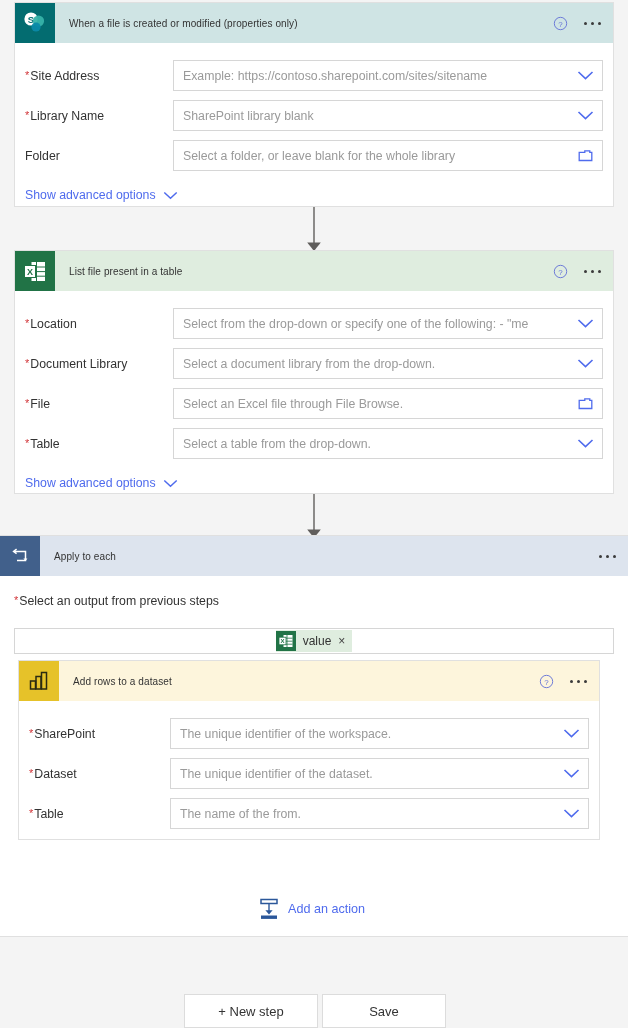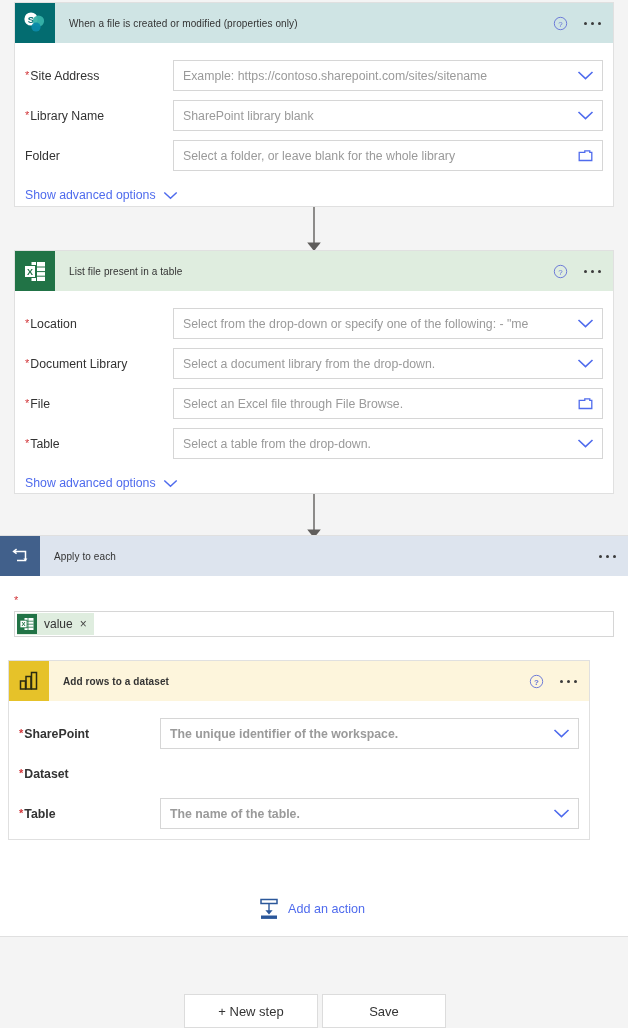--- a/index.html
+++ b/index.html
@@ -355,40 +355,41 @@
           <i></i>
             <i></i>
             <i></i>
         </div>
       </div>
     </div>
 
     <div style="padding:18px 14px 0 14px;">
       <div class="token-label">
         <span class="req">*</span>
-      </div>
-      <div class="token-box" style="margin-top:5px;">
+        <span>Select an output from previous steps</span>
+      </div>
+      <div class="token-box" style="margin-top:20px;justify-content:center;">
         <div class="chip">
           <svg class="chip-ico" width="20" height="20" viewBox="0 0 20 20">
             <rect x="0" y="0" width="20" height="20" fill="#217346"></rect>
             <rect x="7.5" y="4" width="9" height="12" fill="#fff"></rect>
             <line x1="7.5" y1="7.2" x2="16.5" y2="7.2" stroke="#217346" stroke-width=".8"></line>
             <line x1="7.5" y1="10.2" x2="16.5" y2="10.2" stroke="#217346" stroke-width=".8"></line>
             <line x1="7.5" y1="13.2" x2="16.5" y2="13.2" stroke="#217346" stroke-width=".8"></line>
             <line x1="11" y1="4" x2="11" y2="16" stroke="#217346" stroke-width=".8"></line>
             <rect x="3" y="6.2" width="7" height="7.6" fill="#fff" stroke="#217346" stroke-width=".8"></rect>
             <text x="6.5" y="12.1" font-family="Liberation Sans, sans-serif" font-size="6" font-weight="bold" fill="#217346" text-anchor="middle">X</text>
           </svg>
           <span class="chip-text">value</span>
           <span class="chip-x">×</span>
         </div>
       </div>
     </div>
 
-    <div class="card" style="left:8px; top:124px; width:582px; height:180px;font-weight:bold;">
+    <div class="card" style="left:18px; top:124px; width:582px; height:180px;">
       <div class="card-header" style="background:#fdf5dc;">
         <div class="card-icon" style="background:#e6c229;">
           <svg width="22" height="22" viewBox="0 0 22 22">
             <rect x="2.5" y="11" width="5" height="8" fill="none" stroke="#2b2b12" stroke-width="1.5"></rect>
             <rect x="8" y="6.5" width="5" height="12.5" fill="none" stroke="#2b2b12" stroke-width="1.5"></rect>
             <rect x="13.5" y="2.5" width="5" height="16.5" fill="none" stroke="#2b2b12" stroke-width="1.5"></rect>
           </svg>
         </div>
         <div class="card-title">Add rows to a dataset</div>
         <div class="hdr-actions">
@@ -415,28 +416,34 @@
             <svg class="chev" width="17" height="11" viewBox="0 0 17 11">
               <path d="M1.5 2 L8.5 8.6 L15.5 2" fill="none" stroke="#4f6bed" stroke-width="1.6"></path>
             </svg>
           </div>
         </div>
         <div class="row">
           <div class="lbl" style="width:141px;">
             <span class="req">*</span>
             <span>Dataset</span>
           </div>
+          <div class="field">
+            <div class="ph">The unique identifier of the dataset.</div>
+            <svg class="chev" width="17" height="11" viewBox="0 0 17 11">
+              <path d="M1.5 2 L8.5 8.6 L15.5 2" fill="none" stroke="#4f6bed" stroke-width="1.6"></path>
+            </svg>
+          </div>
         </div>
         <div class="row">
           <div class="lbl" style="width:141px;">
             <span class="req">*</span>
             <span>Table</span>
           </div>
           <div class="field">
-            <div class="ph">The name of the table.</div>
+            <div class="ph">The name of the from.</div>
             <svg class="chev" width="17" height="11" viewBox="0 0 17 11">
               <path d="M1.5 2 L8.5 8.6 L15.5 2" fill="none" stroke="#4f6bed" stroke-width="1.6"></path>
             </svg>
           </div>
         </div>
       </div>
     </div>
 
     <div class="add-action" style="left:259px; top:362px;">
       <svg width="20" height="22" viewBox="0 0 20 22">

